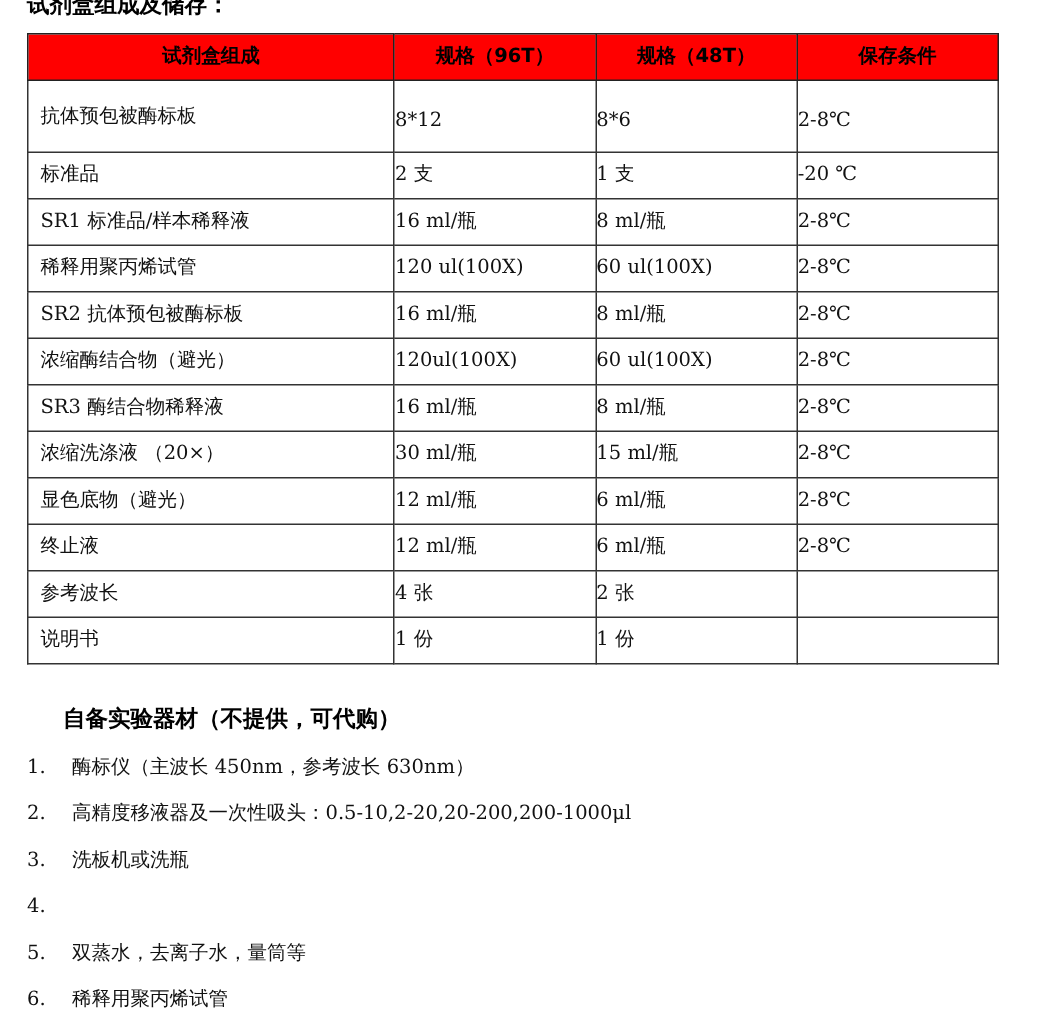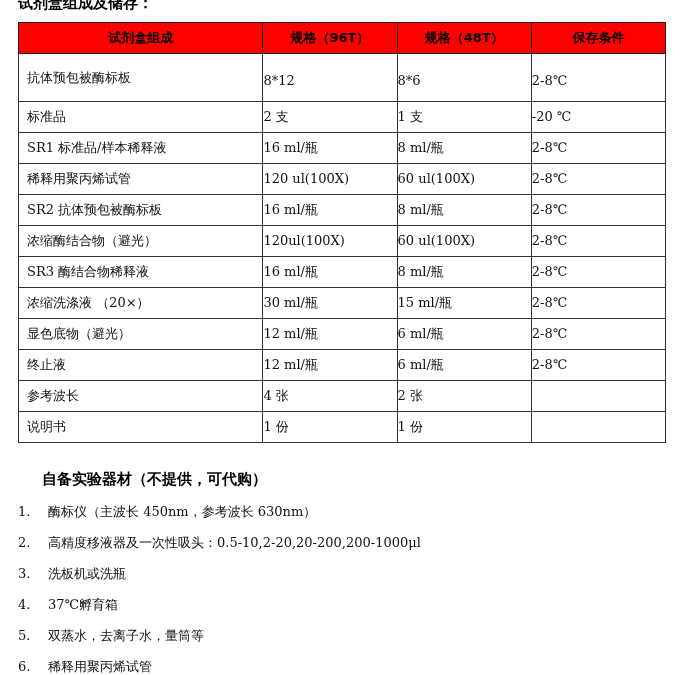--- a/index.html
+++ b/index.html
@@ -170,21 +170,20 @@
   <li>
     <span class="num">2.</span>
     <span class="txt">高精度移液器及一次性吸头：0.5-10,2-20,20-200,200-1000μl</span>
   </li>
   <li>
     <span class="num">3.</span>
     <span class="txt">洗板机或洗瓶</span>
   </li>
   <li>
     <span class="num">4.</span>
-    <span class="txt">37℃孵育箱</span>
   </li>
   <li>
     <span class="num">5.</span>
     <span class="txt">双蒸水，去离子水，量筒等</span>
   </li>
   <li>
     <span class="num">6.</span>
     <span class="txt">稀释用聚丙烯试管</span>
   </li>
 </ol>

